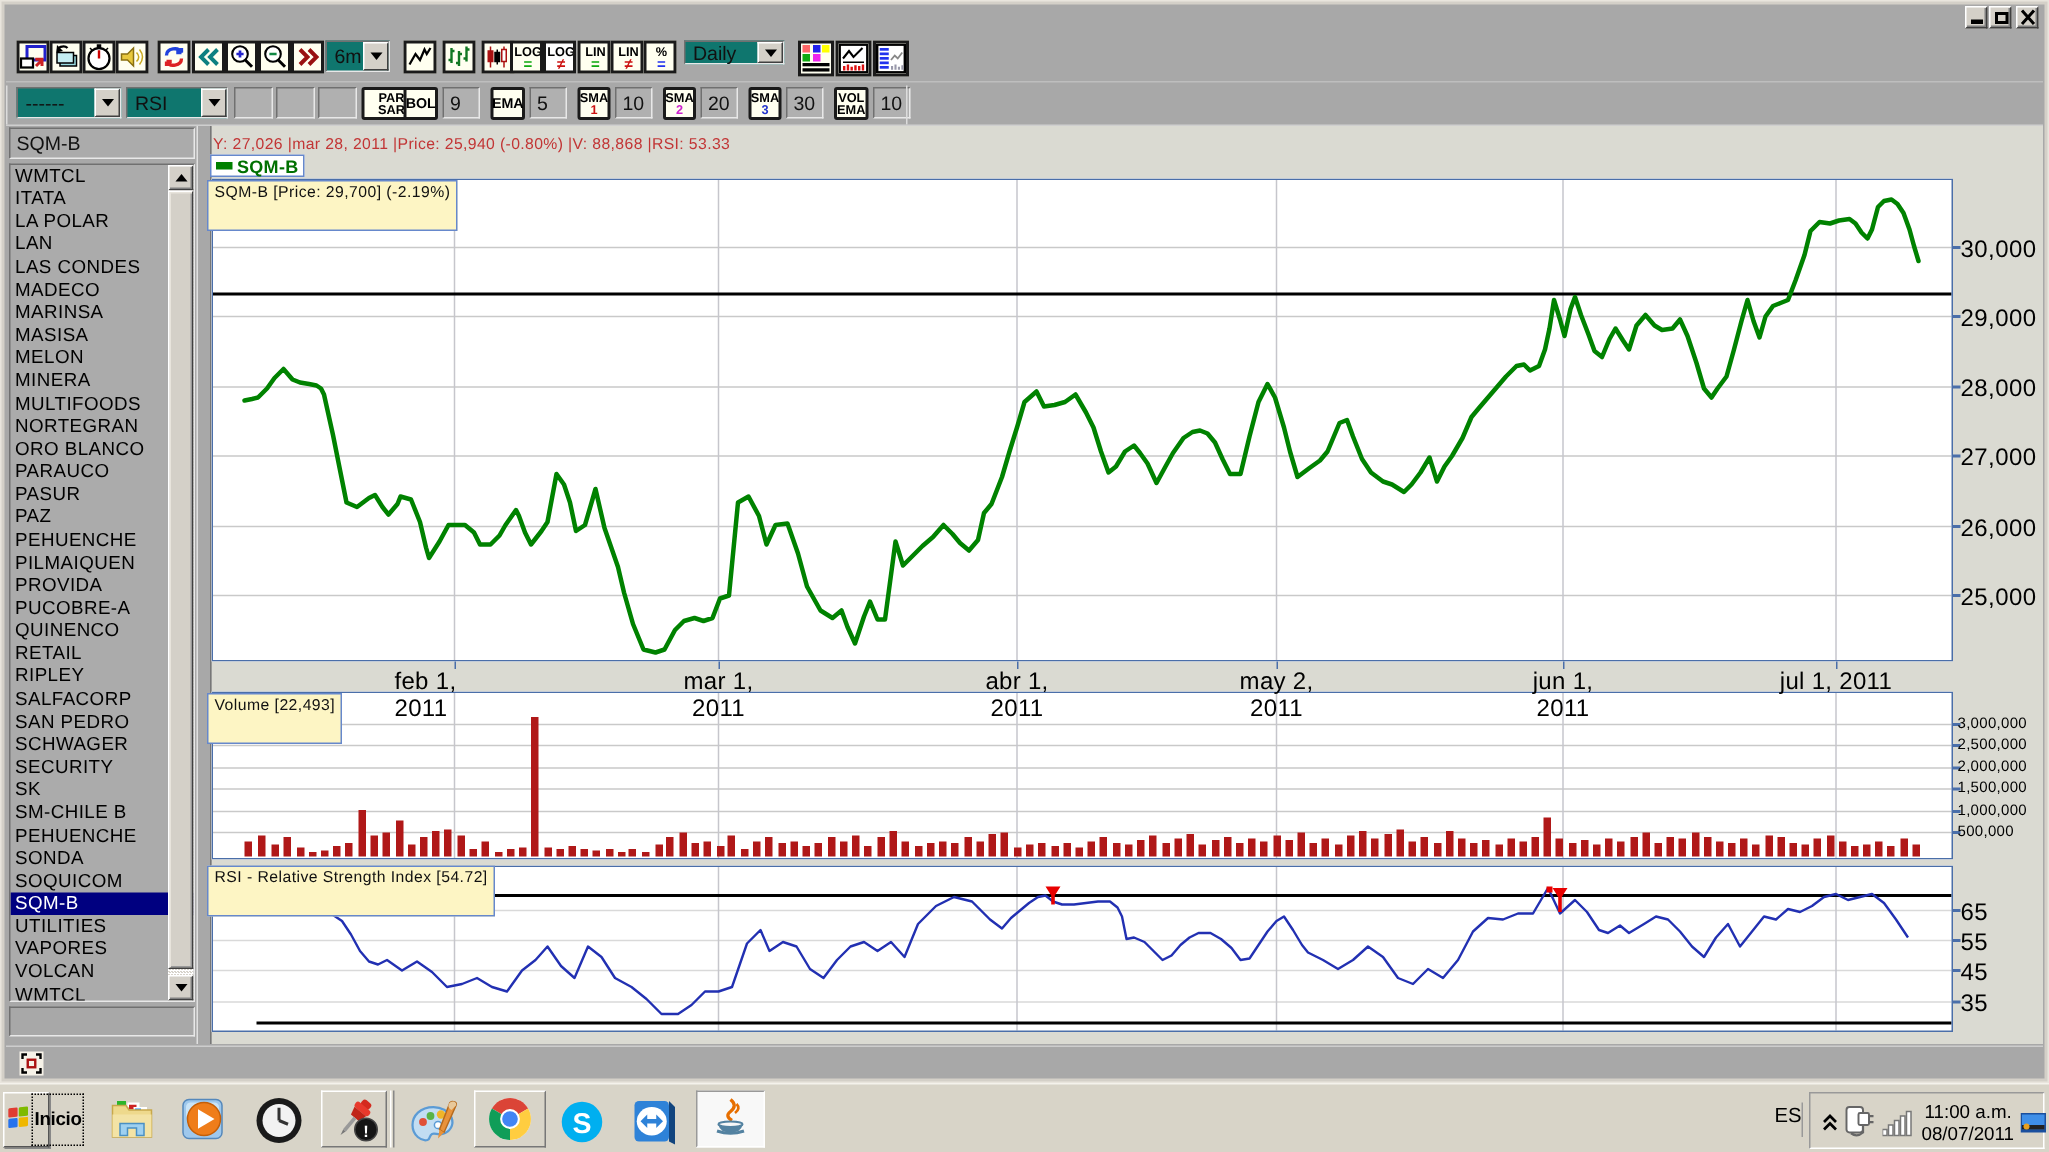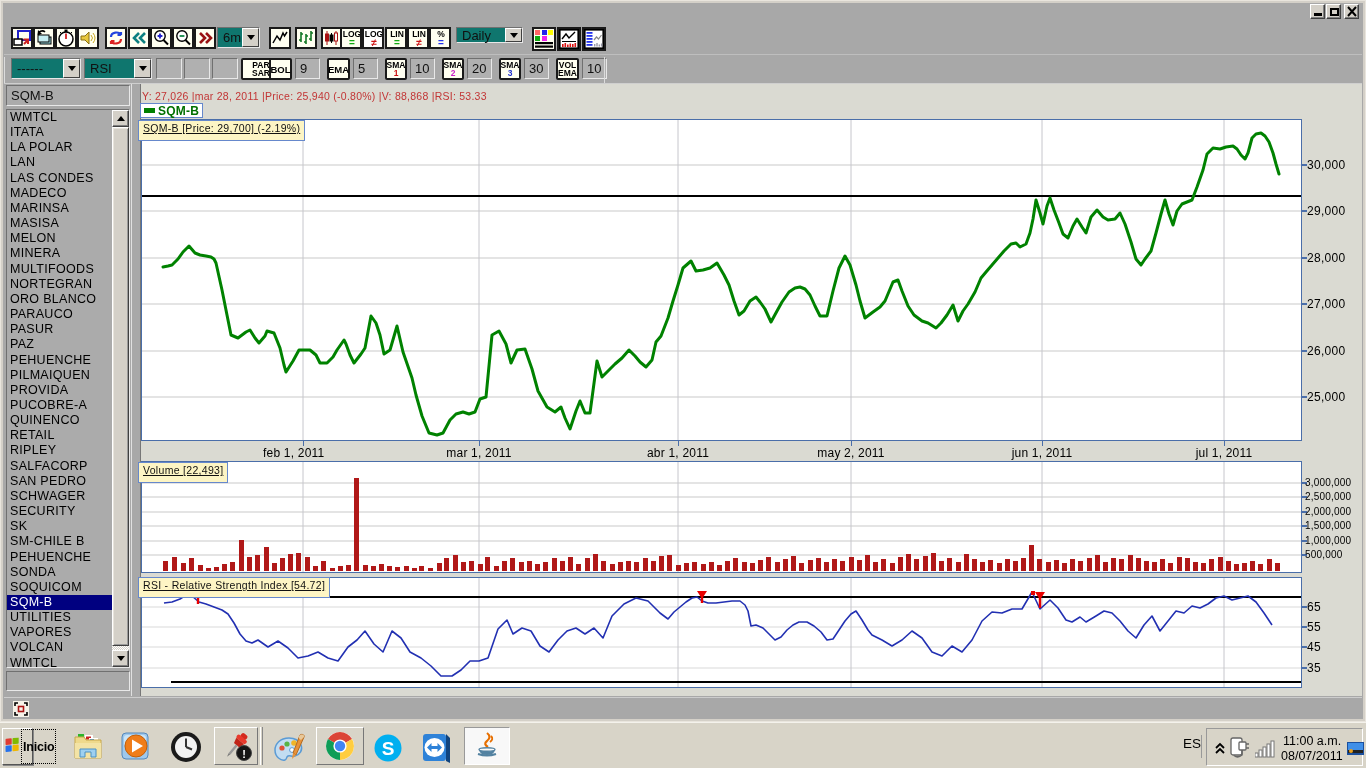--- a/index.html
+++ b/index.html
@@ -21,27 +21,27 @@
 .fld { position:absolute; top:3px; height:21px; background:#b0b0b0; border:1px solid; border-color:#707070 #e8e8e8 #e8e8e8 #707070; font-size:13px; padding:2px 0 0 4px; color:#111; }
 #sidebar-box { position:absolute; left:6px; top:85px; width:124px; height:21px; background:#ababab; border:1px solid; border-color:#707070 #e8e8e8 #e8e8e8 #707070; font-size:13px; color:#111; padding-left:4px; line-height:19px; }
 #list { position:absolute; left:6px; top:109px; width:124px; height:559px; background:#ababab; border:1px solid; border-color:#707070 #e8e8e8 #e8e8e8 #707070; overflow:hidden; }
 .li { height:15.16px; font-size:12.5px; color:#000; padding-left:3px; white-space:nowrap; line-height:15px; letter-spacing:0.3px; }
 .li.sel { background:#000080; color:#fff; }
 #sb { position:absolute; right:0px; top:0px; width:17px; height:100%; background:#fff; background-image:conic-gradient(#d6d2ca 25%, #fff 0 50%, #d6d2ca 0 75%, #fff 0); background-size:2px 2px; }
 .sbb { position:absolute; left:0; width:17px; height:17px; background:#d4d0c8; border:1px solid; border-color:#fff #404040 #404040 #fff; box-shadow:inset -1px -1px 0 #808080; display:flex; align-items:center; justify-content:center; }
 #belowlist { position:absolute; left:6px; top:671px; width:124px; height:20px; background:#a8a8a8; border:1px solid; border-color:#707070 #e8e8e8 #e8e8e8 #707070; }
 #chartbg { position:absolute; left:133px; top:84px; width:1229px; height:612px; background:#dadad2; }
 #splitter { position:absolute; left:131px; top:84px; width:10px; height:612px; background:#a8a8a8; border-left:1px solid #e0e0e0; border-right:1px solid #777; }
-.alab { position:absolute; font-size:12px; color:#000; }
+.alab { position:absolute; font-size:16px; color:#000; }
 .tick { position:absolute; width:5px; height:2px; background:#4a6ea9; }
 #redinfo { position:absolute; left:142px; top:90px; font-size:10.5px; color:#c23535; letter-spacing:0.25px; }
 #legend { position:absolute; left:140px; top:103px; height:15px; background:#fff; border:1px solid #6688cc; display:flex; align-items:center; padding:0 3px 0 3px; }
 #legend .dash { width:11px; height:5px; background:#008000; margin-right:3px; }
 #legend .t { font-size:12px; font-weight:bold; color:#007000; letter-spacing:0.2px; }
-.chlab { position:absolute; background:#fdf5c4; border:1px solid #6688cc; font-size:10.5px; color:#111; padding:1px 4px 6px 4px; letter-spacing:0.3px;text-decoration:underline; }
+.chlab { position:absolute; background:#fdf5c4; border:1px solid #6688cc; font-size:10.5px; color:#111; padding:1px 4px 19px 4px; letter-spacing:0.3px; }
 #status { position:absolute; left:4px; top:697px; width:1358px; height:21px; background:#a8a8a8; border-top:1px solid #cdcdcd; }
 #sticon { position:absolute; left:9px; top:3px; width:16px; height:16px; background:#f6f2e8; }
 #sttext { position:absolute; left:33px; top:4px; font-size:12px; color:#000; letter-spacing:0.1px; }
 #taskbar { position:absolute; left:0; top:722px; width:1366px; height:46px; background:#d8d4c8; border-top:1px solid #f4f2ec; }
 .startbtn { position:absolute; left:2px; top:5px; width:31px; height:37px; background:#d8d4c8; border:1px solid; border-color:#fff #555 #555 #fff; box-shadow:1px 1px 0 #888; display:flex; align-items:center; }
 .startbtn .flag { margin-left:1px; }
 .startlbl { font-size:12.5px; font-weight:bold; color:#000; letter-spacing:-0.2px; } .startfocus { border:1px dotted #000; padding:7px 1px 8px 1px; }
 .qi { position:absolute; top:8px; }
 .tbbtn { position:absolute; top:4px; height:38px; display:flex; align-items:center; justify-content:center; border:1px solid; border-color:#999 #fff #fff #999; }
 .tbbtn.raised { border-color:#fff #777 #777 #fff; }

